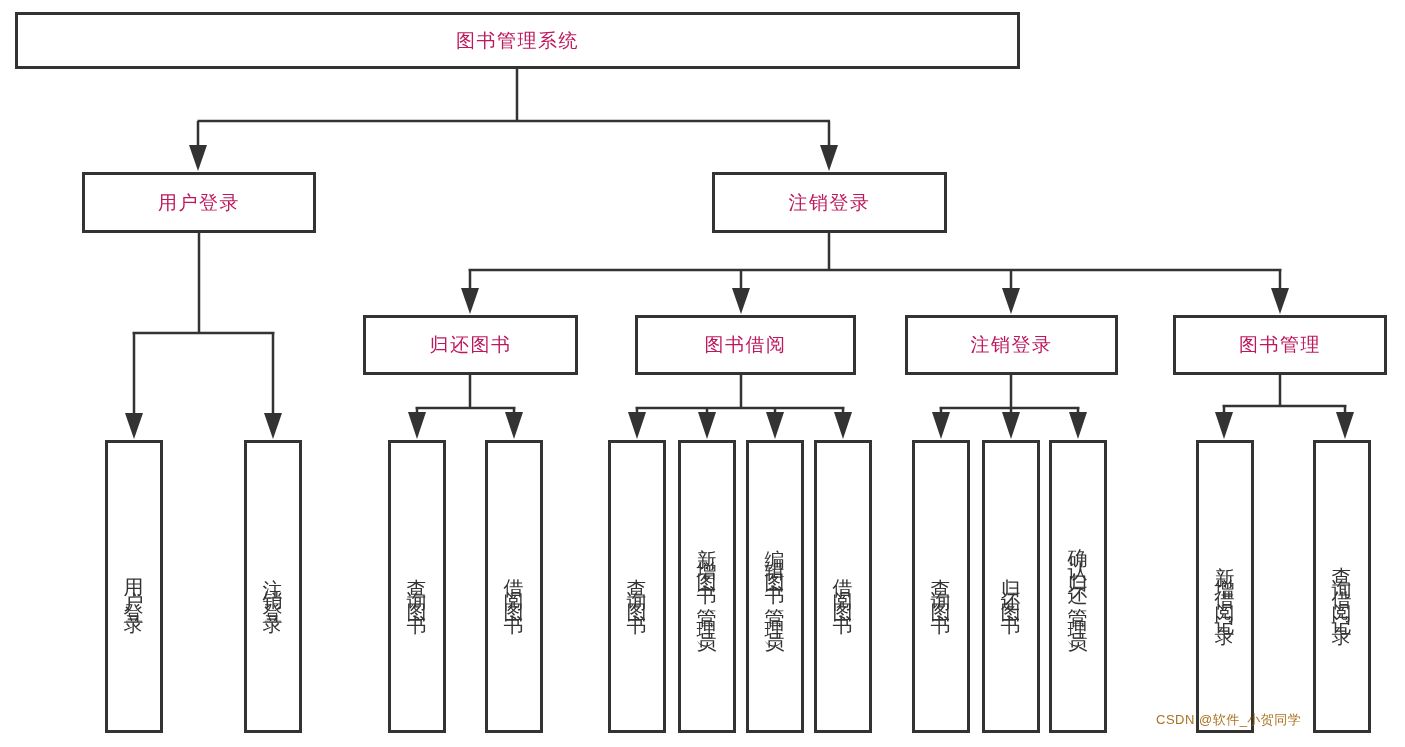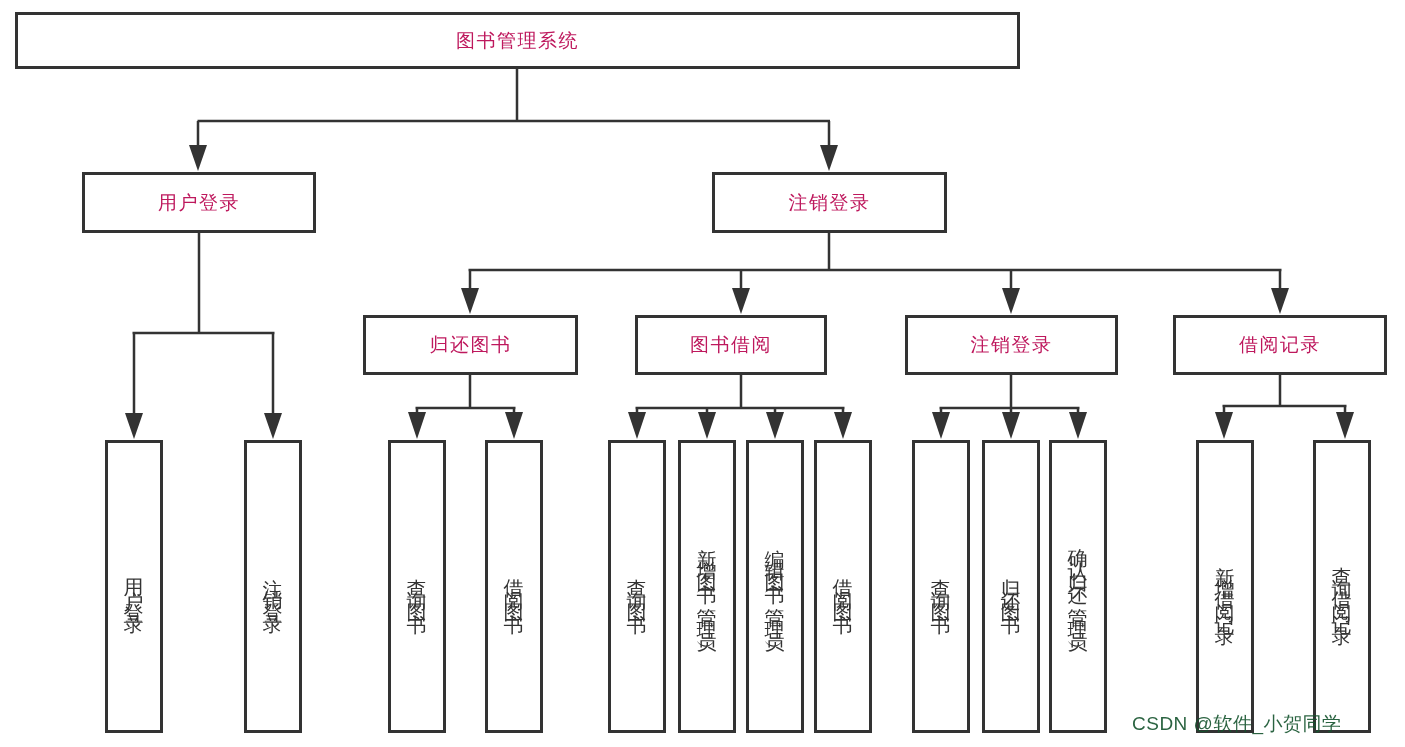--- a/index.html
+++ b/index.html
@@ -30,23 +30,23 @@
   }
   .leaf span{
     writing-mode:vertical-rl;
     font-size:20px;
     letter-spacing:12px;
     color:#333333;
     line-height:1;
   }
   .watermark{
     position:absolute;
-    left:1132px;top:711px;
-    font-size:19px;
-    color:#14532d;
+    left:1156px;top:711px;
+    font-size:13px;
+    color:#a16207;
     opacity:.9;
     z-index:5;
     white-space:nowrap;
     letter-spacing:0.5px;
   }
 </style>
 </head>
 <body>
 
 <div class="canvas">
@@ -122,28 +122,28 @@
   <div class="box" style="left:82px;top:172px;width:234px;height:61px">
     <span class="hlabel">用户登录</span>
   </div>
   <div class="box" style="left:712px;top:172px;width:235px;height:61px">
     <span class="hlabel">注销登录</span>
   </div>
 
   <div class="box" style="left:363px;top:315px;width:215px;height:60px">
     <span class="hlabel">归还图书</span>
   </div>
-  <div class="box" style="left:635px;top:315px;width:192px;height:60px">
+  <div class="box" style="left:635px;top:315px;width:221px;height:60px">
     <span class="hlabel">图书借阅</span>
   </div>
   <div class="box" style="left:905px;top:315px;width:213px;height:60px">
     <span class="hlabel">注销登录</span>
   </div>
   <div class="box" style="left:1173px;top:315px;width:214px;height:60px">
-    <span class="hlabel">借阅记录</span>
+    <span class="hlabel">图书管理</span>
   </div>
 
   <div class="box leaf" style="left:105px;top:440px;width:58px;height:293px">
     <span>用户登录</span>
   </div>
   <div class="box leaf" style="left:244px;top:440px;width:58px;height:293px">
     <span>注销登录</span>
   </div>
 
   <div class="box leaf" style="left:388px;top:440px;width:58px;height:293px">

